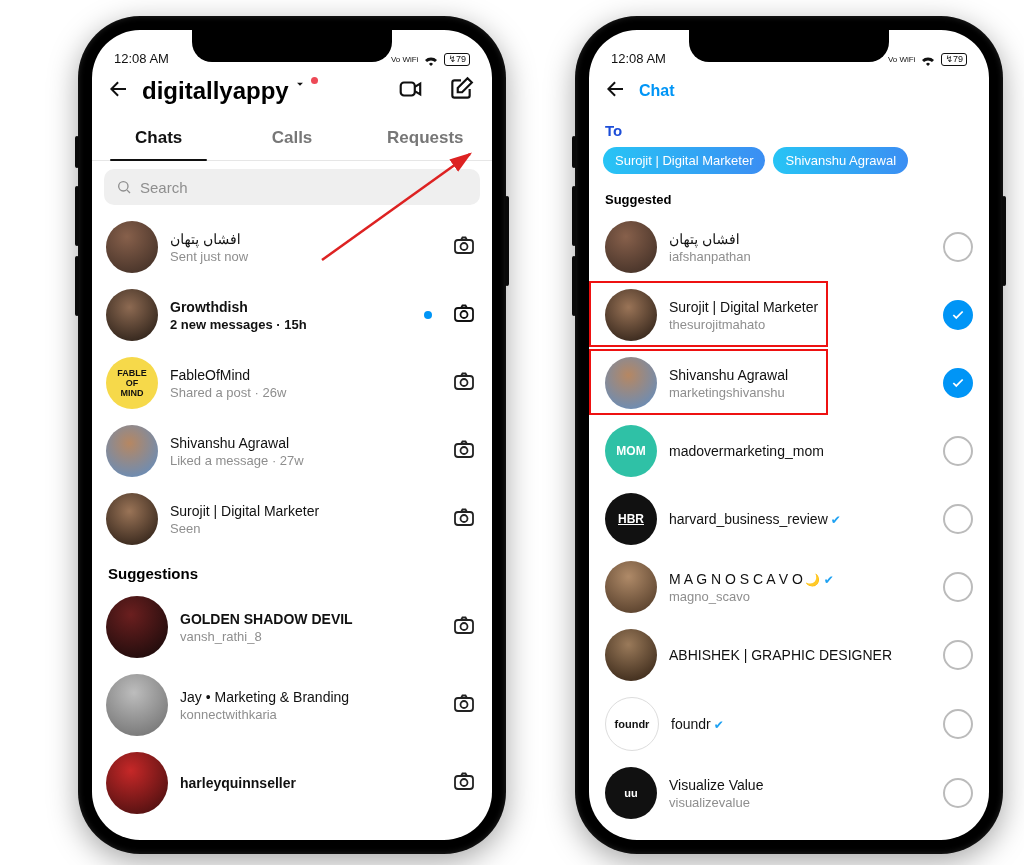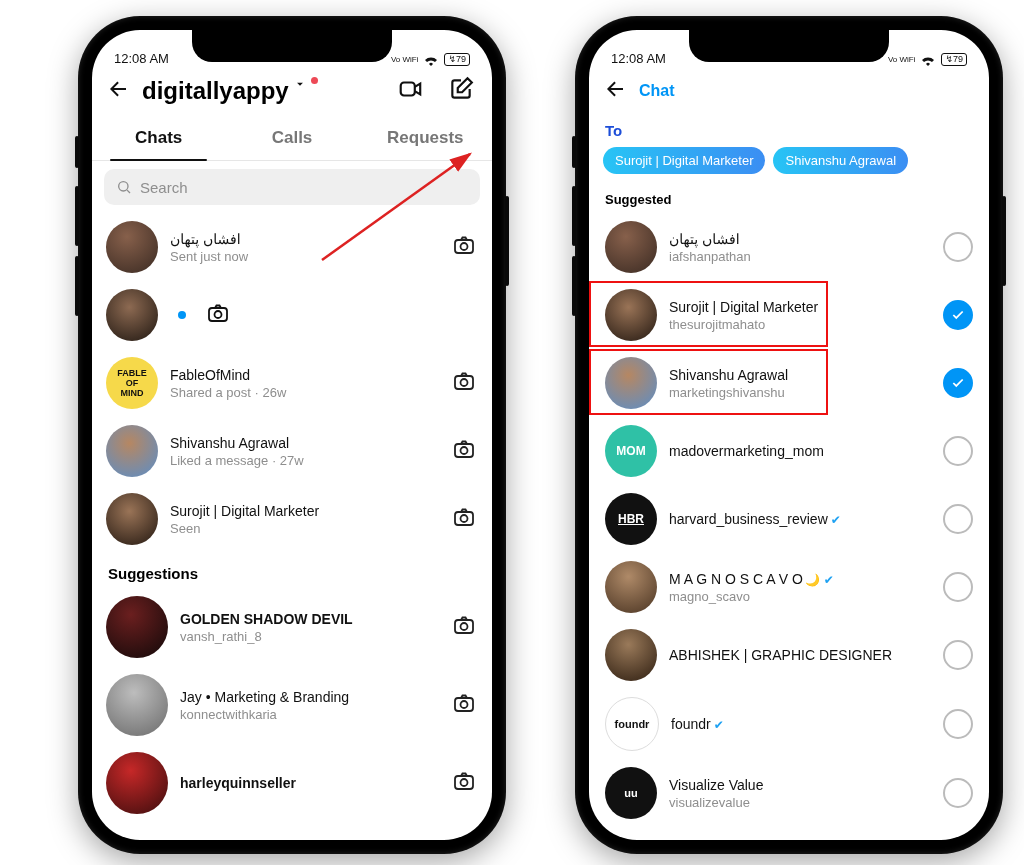--- a/index.html
+++ b/index.html
@@ -135,20 +135,24 @@
           </div>
           <span class="cam-icon"><svg width="24" height="24" viewBox="0 0 24 24" fill="none" stroke="#222" stroke-width="1.8">
                 <rect x="3" y="7" width="18" height="13" rx="3"></rect>
                 <circle cx="12" cy="13.5" r="3.5"></circle>
                 <path d="M9 7l1.5-2.5h3L15 7"></path>
               </svg></span>
         </div>
 
         <div class="row">
           <div class="avatar" style="background:radial-gradient(circle at 45% 35%,#8d6a52,#1e1610);"></div>
+          <div class="col">
+            <div class="name bold">Growthdish</div>
+            <div class="sub" style="color:#111;font-weight:700;">2 new messages · 15h</div>
+          </div>
           <span class="dot-blue"></span>
           <span class="cam-icon"><svg width="24" height="24" viewBox="0 0 24 24" fill="#111" stroke="#111" stroke-width="1.8">
                 <rect x="3" y="7" width="18" height="13" rx="3" fill="none"></rect>
                 <circle cx="12" cy="13.5" r="3.5" fill="none"></circle>
                 <path d="M9 7l1.5-2.5h3L15 7" fill="none"></path>
               </svg></span>
         </div>
 
         <div class="row">
           <div class="avatar" style="background:#f6d94a;color:#111;font-size:9px;line-height:10px;text-align:center;">FABLE<br>OF<br>MIND</div>

